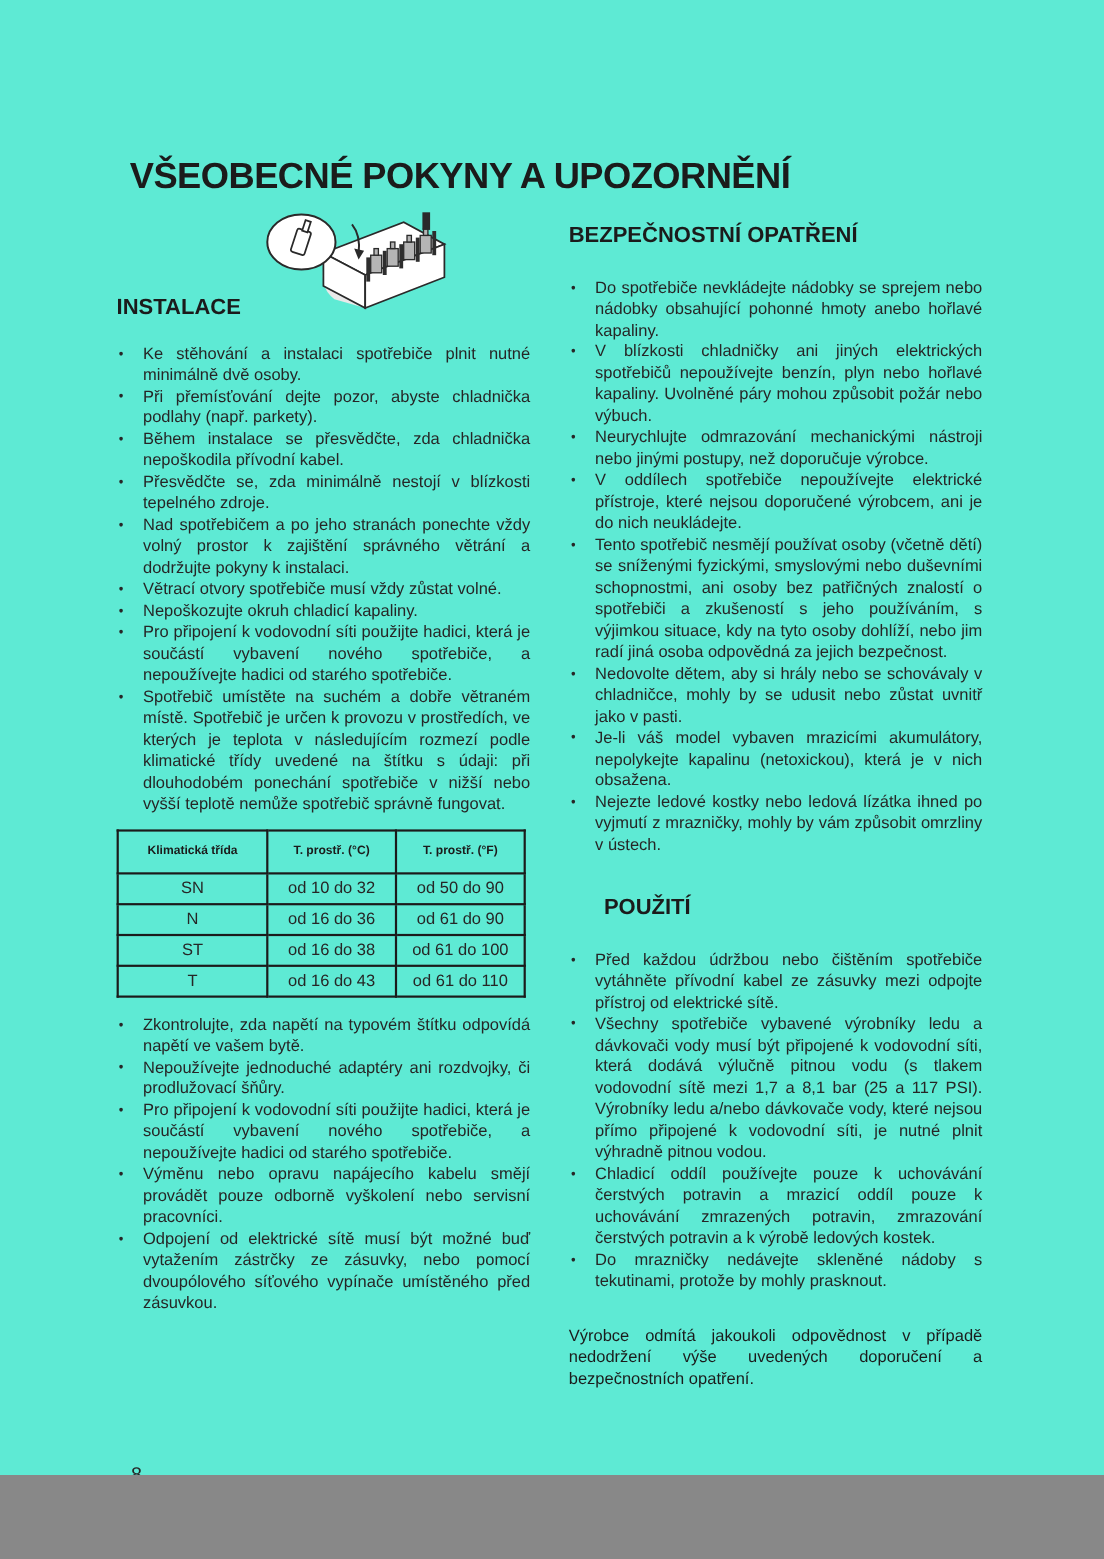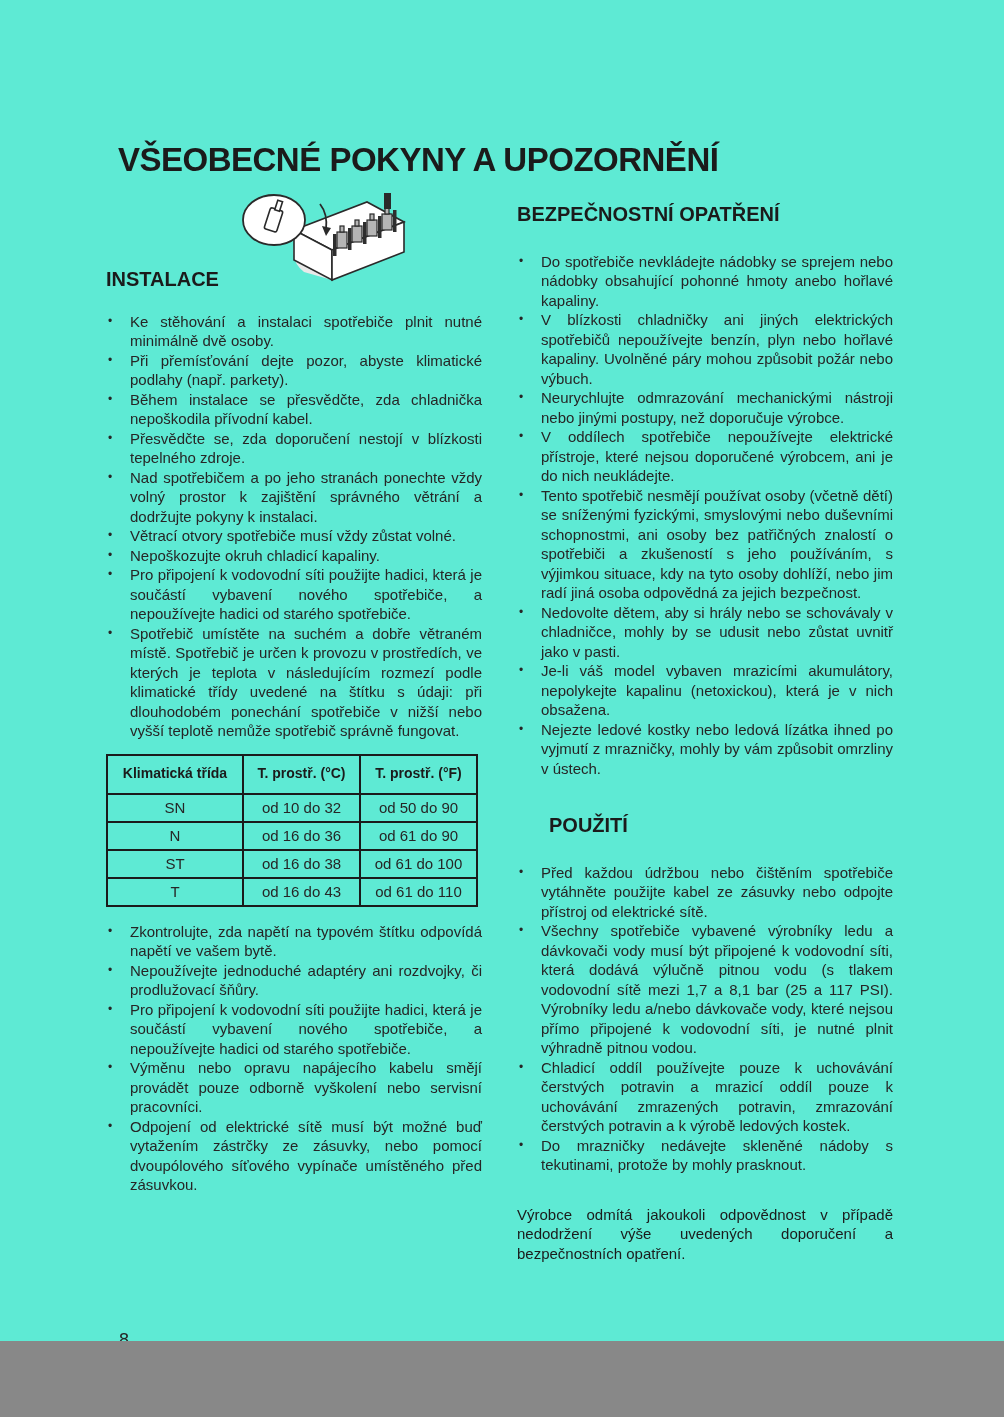--- a/index.html
+++ b/index.html
@@ -46,21 +46,21 @@
     border-collapse:collapse;
     width:370px;
     margin:13px 0 15px 0;
     table-layout:fixed;
   }
   table.climate th, table.climate td {
     border:2px solid #1b1b1b;
     text-align:center; vertical-align:middle;
     padding:0 2px;
   }
-  table.climate th { height:37px; font-size:14px; font-weight:700; color:#1b1b1b; }
+  table.climate th { height:37px; font-size:11px; font-weight:700; color:#1b1b1b; }
   table.climate td { height:26px; font-size:15px;margin-left:32px; }
   table.climate col.c1 { width:136px; }
   table.climate col.c2 { width:117px; }
   table.climate col.c3 { width:117px; }
   .disclaimer {
     margin:30px 0 0 0;
     font-weight:400; color:#1b1b1b;
     text-align:justify;
   }
   .page-number {
@@ -121,29 +121,29 @@
   <div class="col col-left">
     <h2 class="section-heading">INSTALACE</h2>
 
     <ul class="bullets">
         <li>
         <span class="dot">•</span>
         <span class="txt">Ke stěhování a instalaci spotřebiče plnit nutné minimálně dvě osoby.</span>
       </li>
         <li>
         <span class="dot">•</span>
-        <span class="txt">Při přemísťování dejte pozor, abyste klimatické podlahy (např. parkety).</span>
+        <span class="txt">Při přemísťování dejte pozor, abyste chladnička podlahy (např. parkety).</span>
       </li>
         <li>
         <span class="dot">•</span>
         <span class="txt">Během instalace se přesvědčte, zda chladnička nepoškodila přívodní kabel.</span>
       </li>
         <li>
         <span class="dot">•</span>
-        <span class="txt">Přesvědčte se, zda doporučení nestojí v blízkosti tepelného zdroje.</span>
+        <span class="txt">Přesvědčte se, zda minimálně nestojí v blízkosti tepelného zdroje.</span>
       </li>
         <li>
         <span class="dot">•</span>
         <span class="txt">Nad spotřebičem a po jeho stranách ponechte vždy volný prostor k zajištění správného větrání a dodržujte pokyny k instalaci.</span>
       </li>
         <li>
         <span class="dot">•</span>
         <span class="txt">Větrací otvory spotřebiče musí vždy zůstat volné.</span>
       </li>
         <li>
@@ -257,21 +257,21 @@
         <span class="dot">•</span>
         <span class="txt">Nejezte ledové kostky nebo ledová lízátka ihned po vyjmutí z mrazničky, mohly by vám způsobit omrzliny v ústech.</span>
       </li>
       </ul>
 
     <h2 class="section-heading heading-usage">POUŽITÍ</h2>
 
     <ul class="bullets">
         <li>
         <span class="dot">•</span>
-        <span class="txt">Před každou údržbou nebo čištěním spotřebiče vytáhněte použijte kabel ze zásuvky nebo odpojte přístroj od elektrické sítě.</span>
+        <span class="txt">Před každou údržbou nebo čištěním spotřebiče vytáhněte přívodní kabel ze zásuvky mezi odpojte přístroj od elektrické sítě.</span>
       </li>
         <li>
         <span class="dot">•</span>
         <span class="txt">Všechny spotřebiče vybavené výrobníky ledu a dávkovači vody musí být připojené k vodovodní síti, která dodává výlučně pitnou vodu (s tlakem vodovodní sítě mezi 1,7 a 8,1 bar (25 a 117 PSI). Výrobníky ledu a/nebo dávkovače vody, které nejsou přímo připojené k vodovodní síti, je nutné plnit výhradně pitnou vodou.</span>
       </li>
         <li>
         <span class="dot">•</span>
         <span class="txt">Chladicí oddíl používejte pouze k uchovávání čerstvých potravin a mrazicí oddíl pouze k uchovávání zmrazených potravin, zmrazování čerstvých potravin a k výrobě ledových kostek.</span>
       </li>
         <li>

